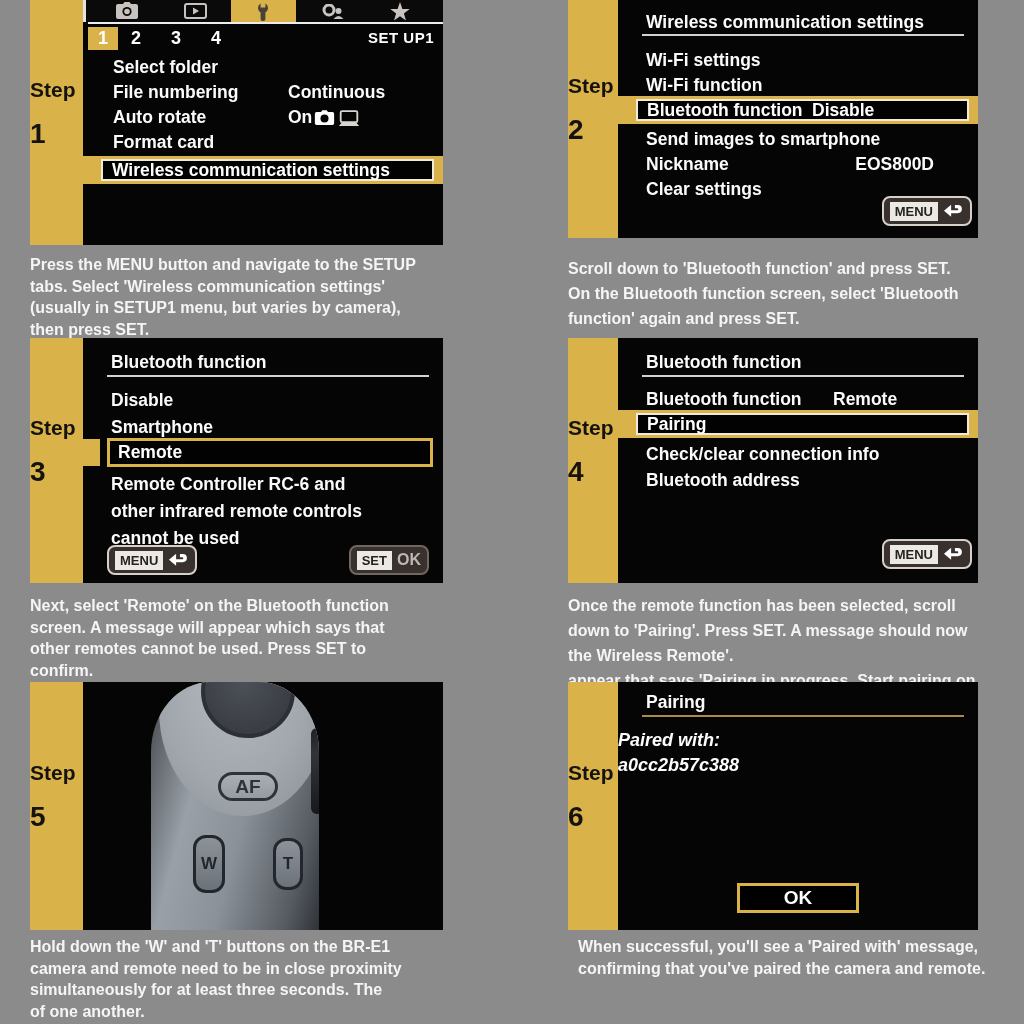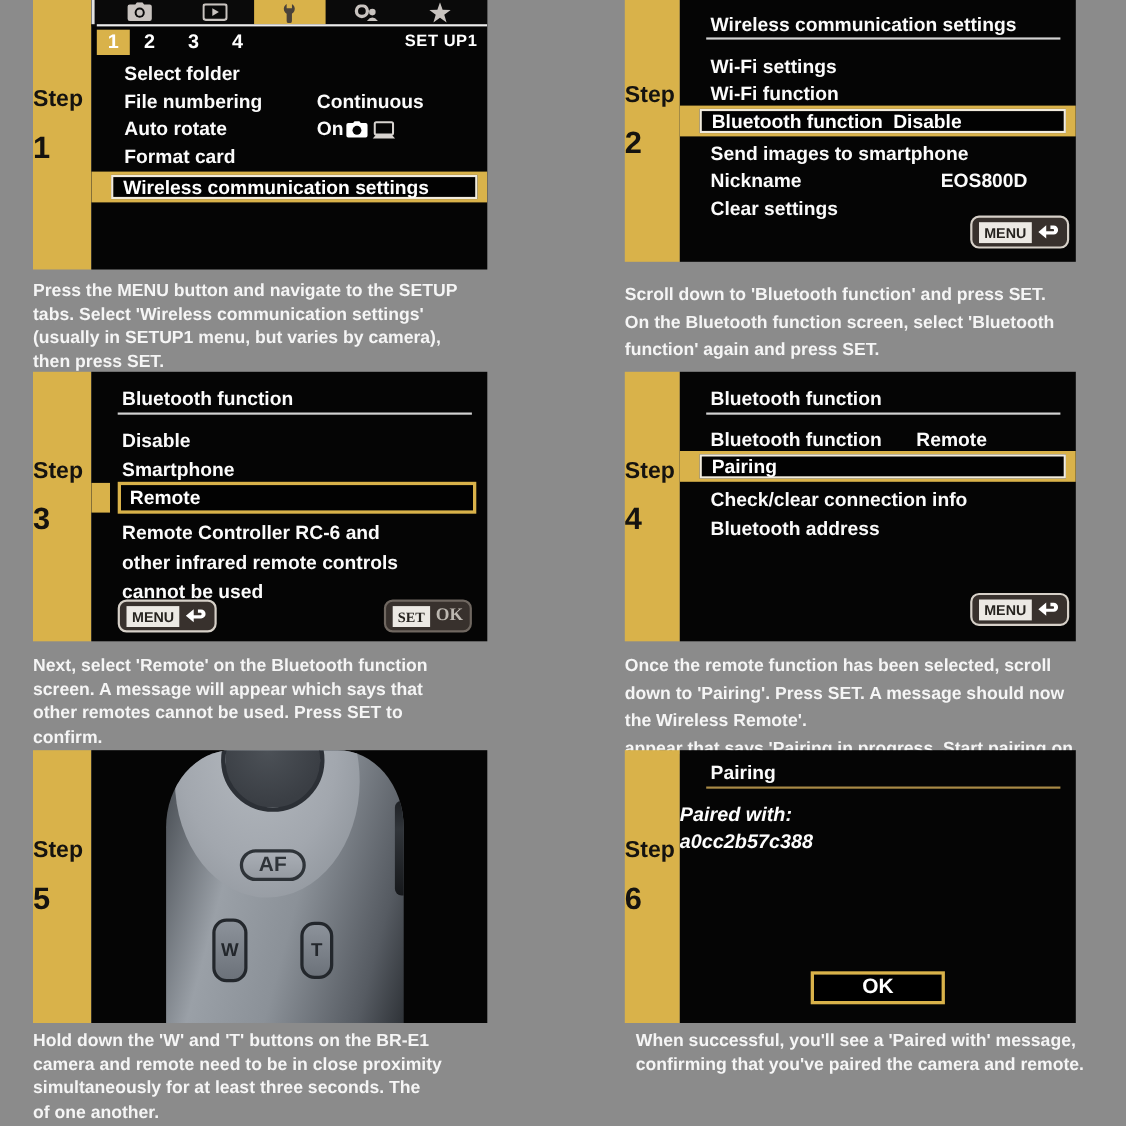--- a/index.html
+++ b/index.html
@@ -57,21 +57,21 @@
     border:3px solid var(--gold);background:#020202;
     display:flex;align-items:center;padding-left:8px;
     font-size:17.5px;white-space:nowrap;
   }
   
   .cambtn{
     position:absolute;display:flex;align-items:center;gap:5px;
     background:#38312d;border:2px solid #d6d0c8;border-radius:8px;
     padding:3px 6px;height:30px;
   }
-  .cambtn.sub{border-color:#6f6760;font-family:Liberation Serif, serif;}
+  .cambtn.sub{border-color:#6f6760;}
   .keycap{
     background:#ece9e4;color:#26231f;font-size:13px;
     padding:1px 5px;line-height:17px;display:inline-block;
   }
   .okside{color:#bdb8b1;font-size:16px;}
   
   .tabbar{position:absolute;top:0;left:0;right:0;height:24px;background:#0a0a0a;}
   .tabedge{position:absolute;left:0;top:0;width:3px;height:22px;background:#e3e3e3;}
   .tabgold{position:absolute;left:148px;top:0;width:65px;height:22px;background:var(--gold);}
   .tabline{position:absolute;top:22px;left:5px;right:0;height:2px;background:#ececec;}
@@ -91,21 +91,21 @@
     color:#fff;font-size:19px;display:flex;align-items:center;justify-content:center;
   }
   .centerline{position:absolute;left:0;right:0;text-align:left;font-size:18px;color:#fdfdfd;font-style:italic;}
   
   .caption{position:absolute;color:var(--white);font-size:16px;}
   .caption div{white-space:nowrap;}
   .lh22 div{line-height:21.5px;}
   .lh25 div{line-height:25px;}
   
   .remote-body{
-    position:absolute;left:68px;top:0;width:216px;height:248px;
+    position:absolute;left:68px;top:0;width:168px;height:248px;
     border-radius:60px 60px 0 0 / 70px 70px 0 0;
     background:linear-gradient(105deg,#41464c 0%,#9aa0a7 30%,#8b9198 55%,#565b62 85%,#2f3338 100%);
     overflow:hidden;
   }
   .remote-face{
     position:absolute;left:8px;top:-78px;width:168px;height:212px;
     border-radius:50%;
     background:radial-gradient(ellipse at 45% 35%, #b4b9bf 0%, #a2a7ae 55%, #878d94 100%);
   }
   .shutter{

